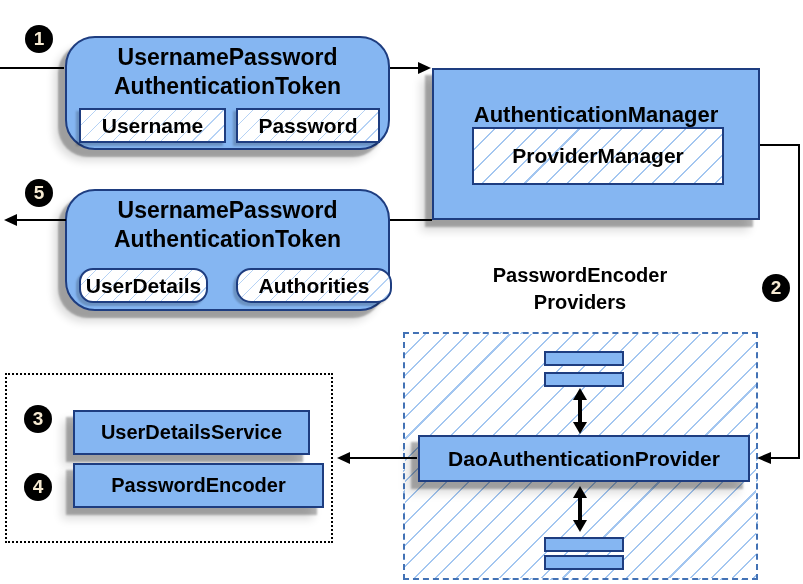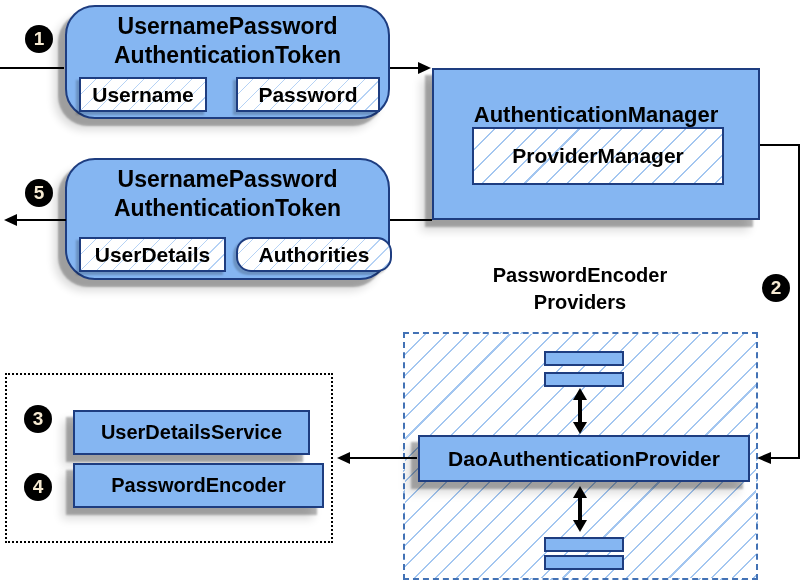--- a/index.html
+++ b/index.html
@@ -7,43 +7,43 @@
     position:relative; width:803px; height:584px; background:#ffffff;
     font-family:"Liberation Sans", sans-serif; font-weight:bold; color:#000;
     overflow:hidden;
   }
   
   .node {
     position:absolute; background:#85b6f2; border:2px solid #1e3d80;
     box-sizing:border-box;
     box-shadow:-7px 7px 2px rgba(0,0,0,0.28), -11px 11px 9px rgba(0,0,0,0.14);
   }
-  .rounded { border-radius:30px; }
+  .rounded { border-radius:30px;margin-top:31px; }
   .node-title { text-align:center; font-size:23px; line-height:29px; padding-top:5px; }
   .center-label { display:flex; align-items:center; justify-content:center; text-align:center; }
   .hatch-sm {
     background-color:#fff;
     background-image:repeating-linear-gradient(135deg, rgba(0,0,0,0) 0px, rgba(0,0,0,0) 10px, #b5d2f5 10px, #b5d2f5 11.3px);
   }
   .hatch-lg {
     background-color:#fff;
     background-image:repeating-linear-gradient(135deg, rgba(0,0,0,0) 0px, rgba(0,0,0,0) 13.5px, #a3c6f0 13.5px, #a3c6f0 15px);
   }
   .field {
     position:absolute; box-sizing:border-box; border:2px solid #1e3d80;
     font-size:21px; display:flex; align-items:center; justify-content:center;
     box-shadow:-3px 3px 2px rgba(0,0,0,0.20);
   }
   
   #box1 { left:65px; top:5px; width:325px; height:114px; }
-  #box1 .f1 { left:12px; top:70px; width:128px; height:35px; }
+  #box1 .f1 { left:12px; top:70px; width:147px; height:35px; }
   #box1 .f2 { left:169px; top:70px; width:144px; height:35px; }
 
   #box5 { left:65px; top:158px; width:325px; height:122px; }
-  #box5 .f1 { left:12px; top:77px; width:147px; height:35px; }
+  #box5 .f1 { left:12px; top:77px; width:129px; height:35px;border-radius:14px; }
   #box5 .f2 { left:169px; top:77px; width:156px; height:35px;border-radius:15px; }
 
   #authmgr { left:432px; top:68px; width:328px; height:152px; }
   #authmgr .node-title { font-size:22px; padding-top:30px; }
   #providermgr { position:absolute; left:38px; top:57px; width:252px; height:58px;
     border:2px solid #1e3d80; box-sizing:border-box; font-size:21px; }
 
   #providers-label { position:absolute; left:440px; top:262px; width:280px;
     text-align:center; font-size:20px; line-height:27px; }
 

